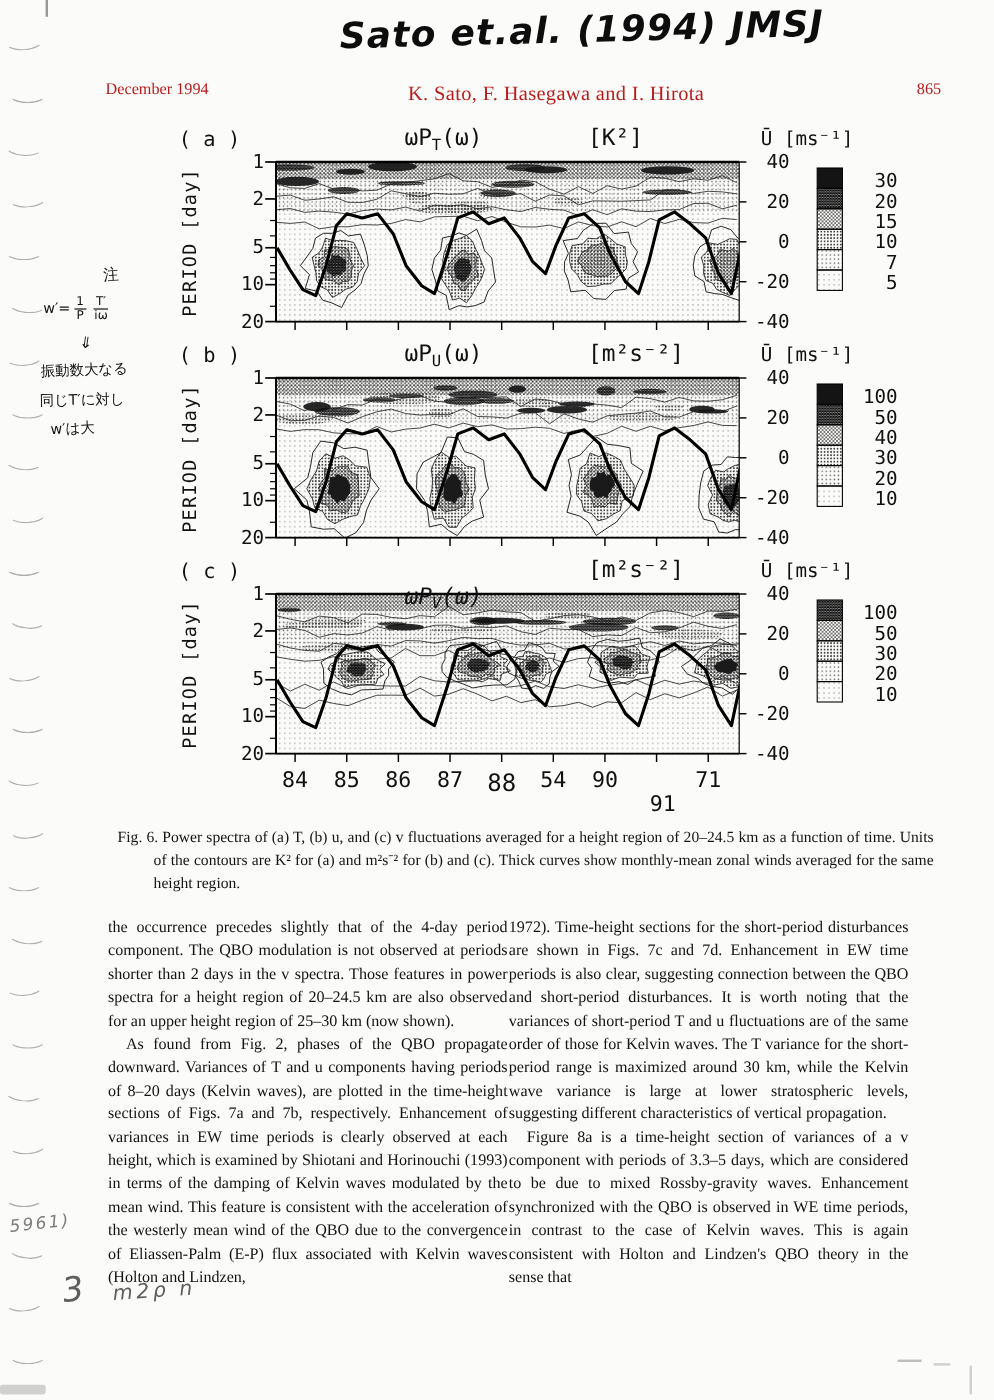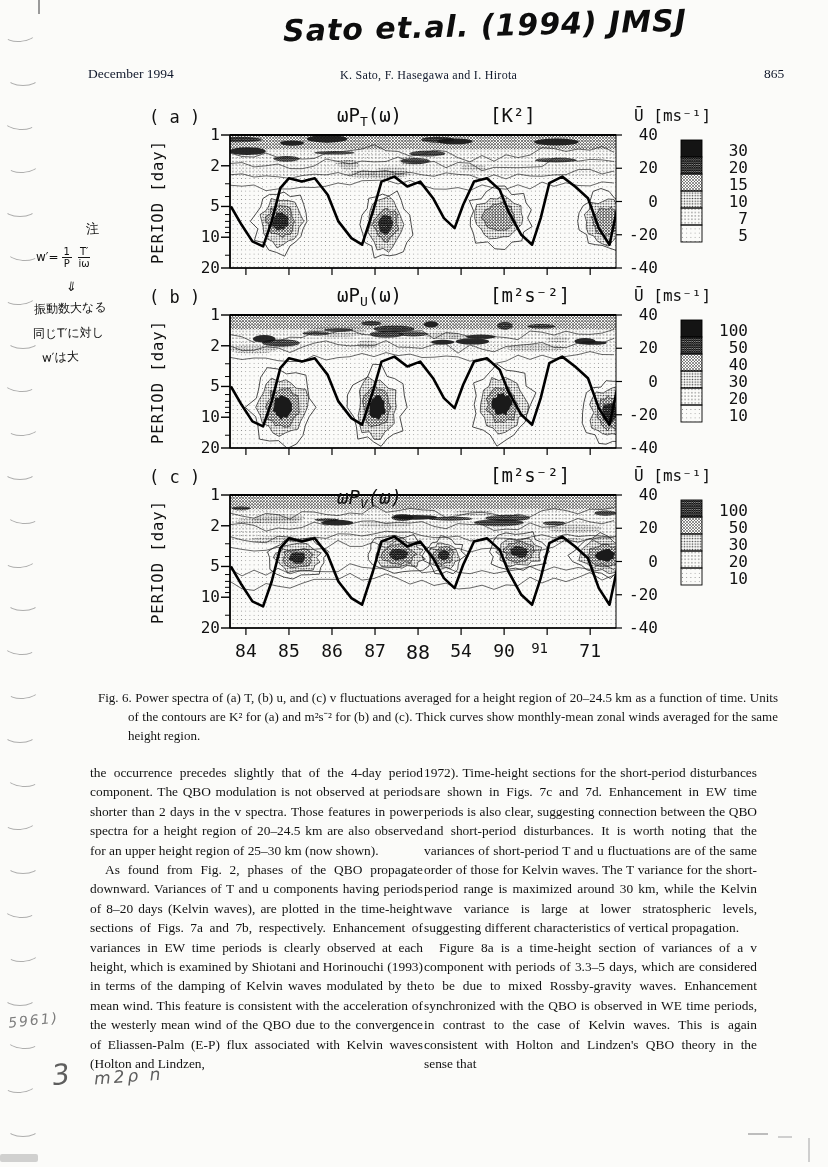--- a/index.html
+++ b/index.html
@@ -5,21 +5,21 @@
   html,body{margin:0;padding:0}
   body{width:828px;height:1167px;position:relative;background:#fbfbf9;
        font-family:"Liberation Serif",serif;color:#161616;overflow:hidden}
   .mono{font-family:"DejaVu Sans Mono",monospace}
   .pre{white-space:pre}
   .figlab{position:absolute;white-space:nowrap;color:#111}
   .hw{font-family:"DejaVu Sans",sans-serif;color:#101010;position:absolute}
   .hw-title{position:absolute;left:283px;top:8px;font-size:30px;font-weight:bold;
             font-style:italic;letter-spacing:1px;transform:rotate(-1.5deg);color:#0d0d0d;
             font-family:"DejaVu Sans",sans-serif;white-space:nowrap}
-  .hdr{position:absolute;font-size:13.5px;color:#0f172a;white-space:nowrap}
+  .hdr{position:absolute;font-size:13.5px;color:#b91c1c;white-space:nowrap}
   .caption{position:absolute;left:98px;top:688px;width:650px;font-size:13px;line-height:19px;
            padding-left:30px;text-indent:-30px;color:#141414;text-align:justify}
   .col{position:absolute;width:333px;text-align:justify;font-size:13.4px;line-height:19.4px;color:#121212}
   .col p{margin:0}
   .col p.ind{text-indent:15px}
   .frac{display:inline-block;vertical-align:middle;text-align:center;font-size:10px;line-height:1.1;margin:0 3px}
   .frac .num{display:block;border-bottom:1px solid #151515;padding:0 2px}
   .frac .den{display:block}
   .arc{position:absolute;width:30px;height:14px;border:1.7px solid transparent;
        border-bottom-color:#9b9b9b;border-radius:50%;opacity:.8}
@@ -53,21 +53,21 @@
     <div class="arc" style="left: 7px; top: 945.8px; transform: rotate(-4deg);"></div>
     <div class="arc" style="left: 4px; top: 989.6px; transform: rotate(0deg);"></div>
     <div class="arc" style="left: 7px; top: 1033.4px; transform: rotate(4deg);"></div>
     <div class="arc" style="left: 4px; top: 1077.2px; transform: rotate(-4deg);"></div>
     <div class="arc" style="left: 7px; top: 1121px; transform: rotate(0deg);"></div>
   </div>
 
 <div class="hw-title">Sato et.al. (1994) JMSJ</div>
 
 <div class="hdr" style="left:88px;top:66px">December 1994</div>
-<div class="hdr" style="left:340px;top:68px;font-size:12px;letter-spacing:.3px">K. Sato, F. Hasegawa and I. Hirota</div>
+<div class="hdr" style="left:340px;top:68px;font-size:17px;letter-spacing:.3px">K. Sato, F. Hasegawa and I. Hirota</div>
 <div class="hdr" style="left:764px;top:66px">865</div>
 
 <div class="hw" style="left:86px;top:220px;font-size:13px;transform:rotate(-4deg)">注</div>
 <div class="hw" style="left:36px;top:246px;font-size:12px">
   <span>w′=</span><span class="frac"><span class="num">1</span><span class="den">P</span></span><span class="frac"><span class="num">T′</span><span class="den">iω</span></span>
 </div>
 <div class="hw" style="left:66px;top:279px;font-size:13px;transform:rotate(8deg)">⇓</div>
 <div class="hw" style="left:34px;top:300px;font-size:12px;transform:rotate(-2deg)">振動数大なる</div>
 <div class="hw" style="left:33px;top:325px;font-size:12px;transform:rotate(-1deg)">同じT′に対し</div>
 <div class="hw" style="left:42px;top:349px;font-size:12px;transform:rotate(-3deg)">w′は大</div>
@@ -420,21 +420,21 @@
       <div class="figlab mono" style="left: 708px; top: 535px; font-size: 16px; width: 40px; text-align: right;">30</div>
       <div class="figlab mono" style="left: 708px; top: 552px; font-size: 16px; width: 40px; text-align: right;">20</div>
       <div class="figlab mono" style="left: 708px; top: 569px; font-size: 16px; width: 40px; text-align: right;">10</div>
       <div class="figlab mono" style="left: 229.922px; top: 640px; font-size: 18px; width: 32px; text-align: center;">84</div>
       <div class="figlab mono" style="left: 272.954px; top: 640px; font-size: 18px; width: 32px; text-align: center;">85</div>
       <div class="figlab mono" style="left: 315.987px; top: 640px; font-size: 18px; width: 32px; text-align: center;">86</div>
       <div class="figlab mono" style="left: 359.019px; top: 640px; font-size: 18px; width: 32px; text-align: center;">87</div>
       <div class="figlab mono" style="left: 402.051px; top: 640px; font-size: 20px; width: 32px; text-align: center;">88</div>
       <div class="figlab mono" style="left: 445.084px; top: 640px; font-size: 18px; width: 32px; text-align: center;">54</div>
       <div class="figlab mono" style="left: 488.116px; top: 640px; font-size: 18px; width: 32px; text-align: center;">90</div>
-      <div class="figlab mono" style="left: 531.148px; top: 640px; font-size: 14px; width: 32px; text-align: left;">91</div>
+      <div class="figlab mono" style="left: 531.148px; top: 660px; font-size: 18px; width: 32px; text-align: right;">91</div>
       <div class="figlab mono" style="left: 574.181px; top: 640px; font-size: 18px; width: 32px; text-align: center;">71</div>
     </div>
 </div>
 
 <div class="caption">Fig. 6. Power spectra of (a) T, (b) u, and (c) v fluctuations averaged for a height region of 20–24.5 km as a function of time. Units of the contours are K² for (a) and m²s⁻² for (b) and (c). Thick curves show monthly-mean zonal winds averaged for the same height region.</div>
 
 <div class="col" style="left:90px;top:763px">
   <p>the occurrence precedes slightly that of the 4-day period component. The QBO modulation is not observed at periods shorter than 2 days in the v spectra.  Those features in power spectra for a height region of 20–24.5 km are also observed for an upper height region of 25–30 km (now shown).</p>
   <p class="ind">As found from Fig. 2, phases of the QBO propagate downward.  Variances of T and u components having periods of 8–20 days (Kelvin waves), are plotted in the time-height sections of Figs. 7a and 7b, respectively.  Enhancement of variances in EW time periods is clearly observed at each height, which is examined by Shiotani and Horinouchi (1993) in terms of the damping of Kelvin waves modulated by the mean wind.  This feature is consistent with the acceleration of the westerly mean wind of the QBO due to the convergence of Eliassen-Palm (E-P) flux associated with Kelvin waves (Holton and Lindzen,</p>
 </div>

